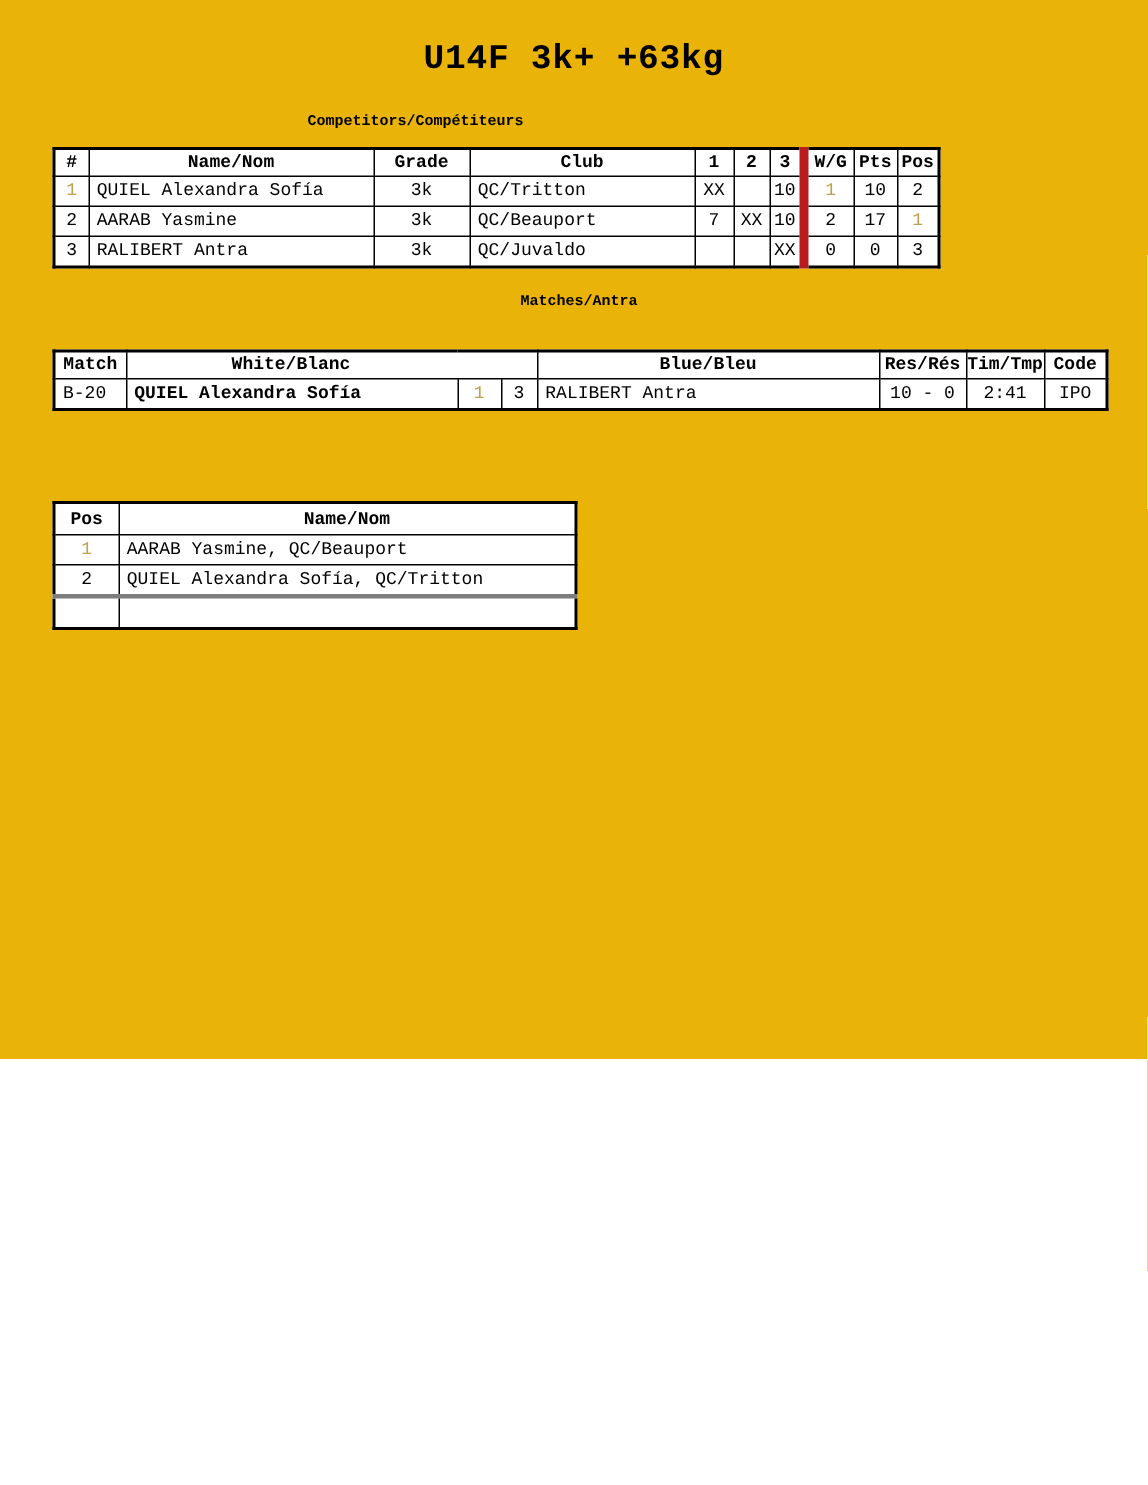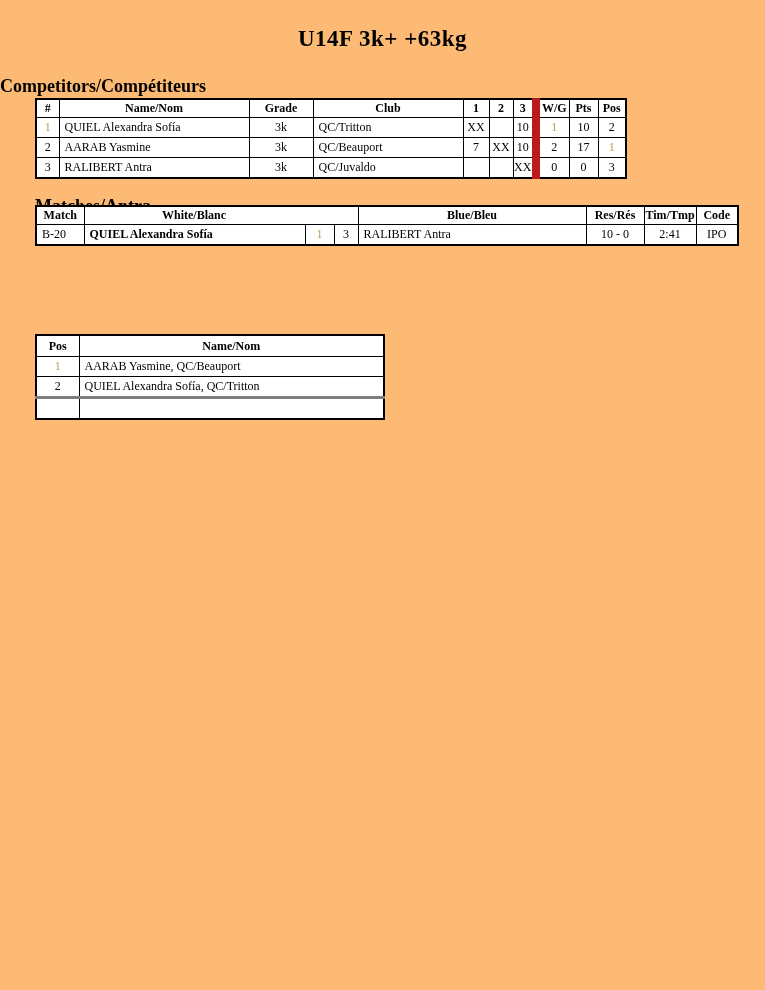--- a/index.html
+++ b/index.html
@@ -1,45 +1,45 @@
 <!DOCTYPE html>
 <html><head>
 <meta charset="utf-8">
 <style>
   html,body { margin:0; padding:0; background:#ffffff; }
   .page {
-    position:relative; width:765px; height:990px; background:#fdba74;
-    font-family:Liberation Serif, serif; color:#000;
+    position:relative; width:765px; height:706px; background:#eab308;
+    font-family:Liberation Mono, monospace; color:#000;
   }
   .title {
     position:absolute; top:26px; left:0; width:765px;
     text-align:center; font-size:23px; font-weight:bold; letter-spacing:0.5px;
   }
   .section-heading {
-    position:absolute; font-size:18px; font-weight:bold; 
+    position:absolute; font-size:10px; font-weight:bold; text-align:center;
   }
   #competitors-heading { top:76px; left:0; width:554px; }
   #matches-heading     { top:196px; left:35px; width:702px; }
   #results-heading     { top:313px; left:35px; width:348px; }
 
   table {
     position:absolute; border-collapse:collapse; table-layout:fixed;
     border:2px solid #000; background:#fff;
   }
   th, td {
     border:1px solid #000; font-size:12px; padding:0;
     white-space:nowrap; overflow:hidden; vertical-align:middle;
     text-align:center; height:19px; line-height:19px;
   }
   th { font-weight:bold; height:17px; line-height:17px; }
   td.left, th.left { text-align:left; padding-left:5px; }
-  .thick-left { border-left:8px solid #b91c1c; }
+  .thick-left { border-left:6px solid #b91c1c; }
 
   #competitors-table { left:35px; top:98px;  width:590px; }
-  #matches-table     { left:35px; top:205px; width:702px; }
+  #matches-table     { left:35px; top:233px; width:702px; }
   #results-table     { left:35px; top:334px; width:348px; }
   #results-table th  { height:20px; line-height:20px; }
   #matches-table th.white-hdr { padding-right:54px; }
   tr.sep-top td { border-top:3px solid #7d7d7d; }
 
   .footer { position:absolute; top:958px; left:0; width:765px; height:16px; font-size:12px; font-weight:bold; }
   .footer .event { position:absolute; left:35px; width:300px; text-align:center; }
   .footer .club { position:absolute; left:355px; }
   .footer .generated { position:absolute; left:412px; }
 </style>

